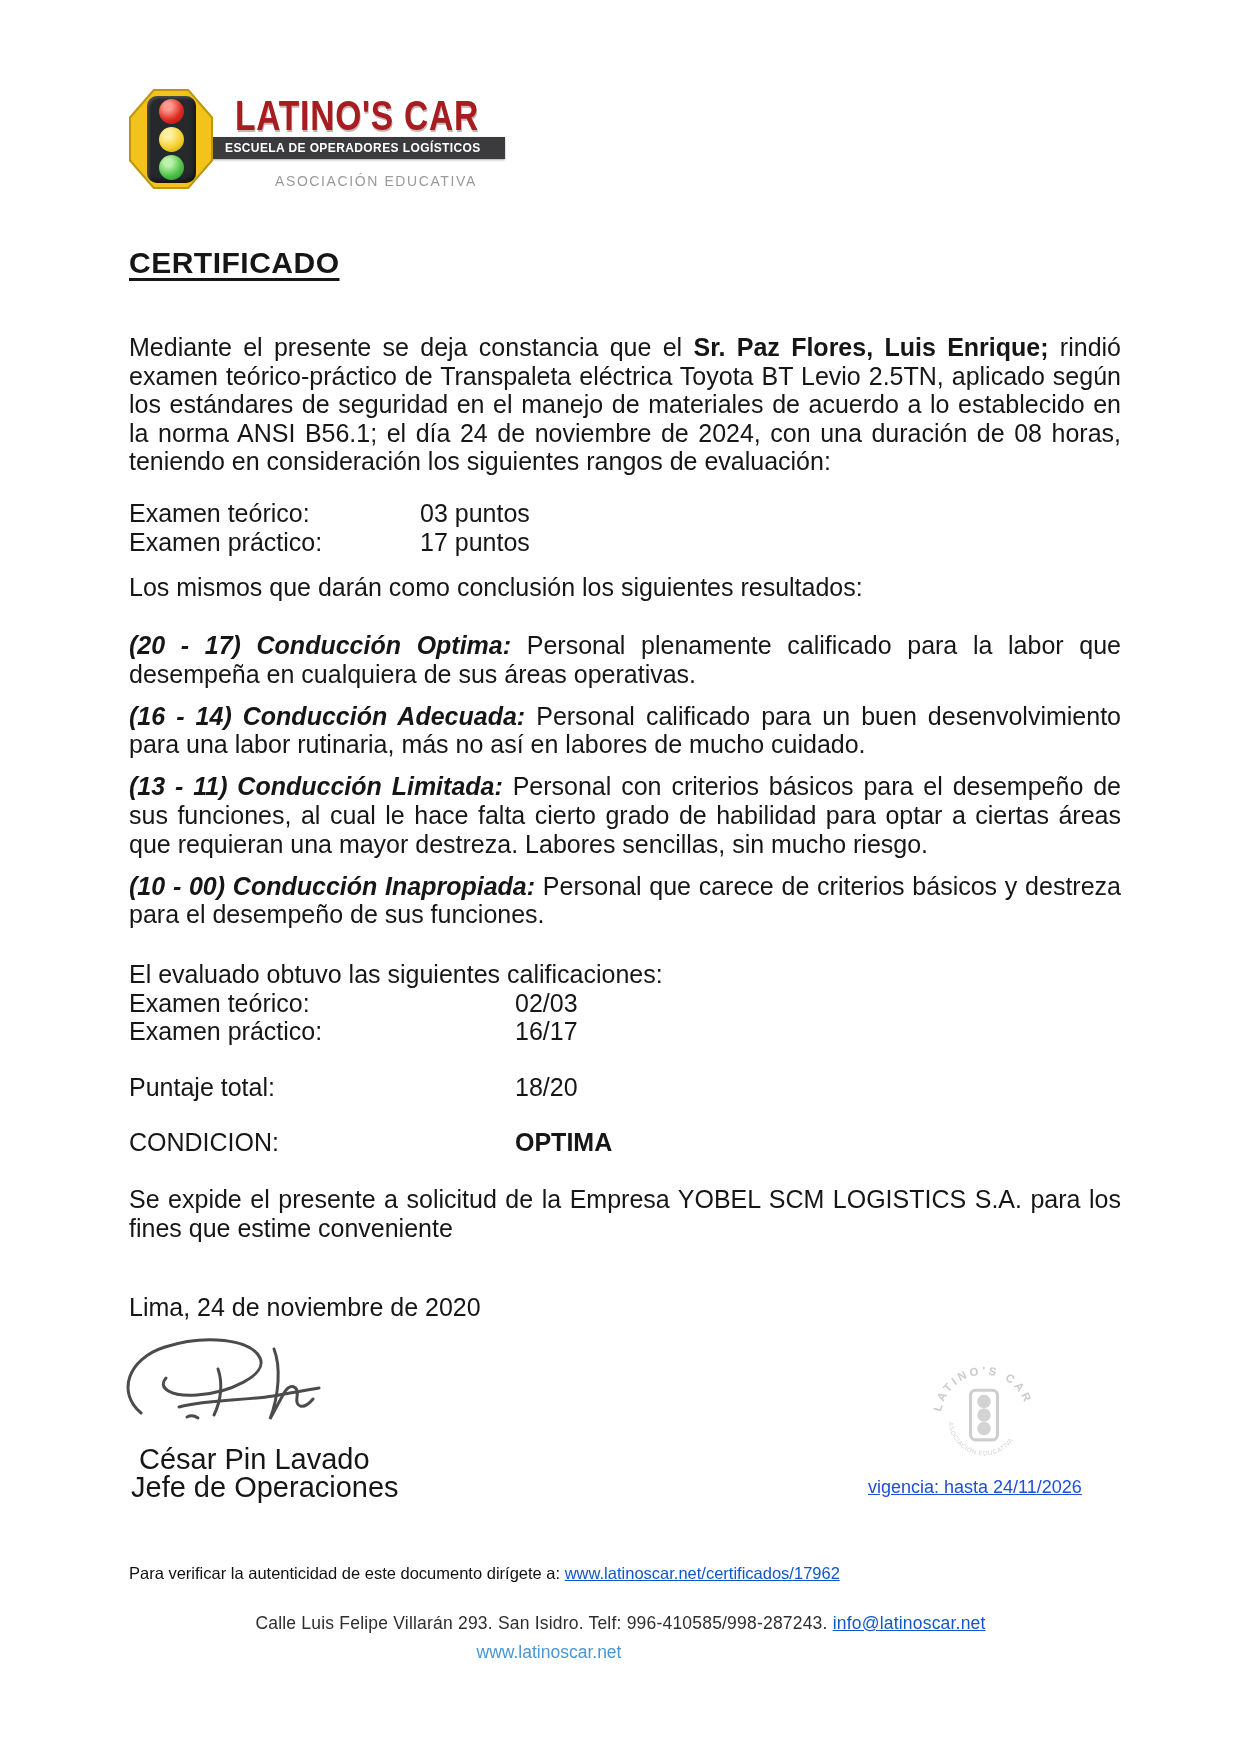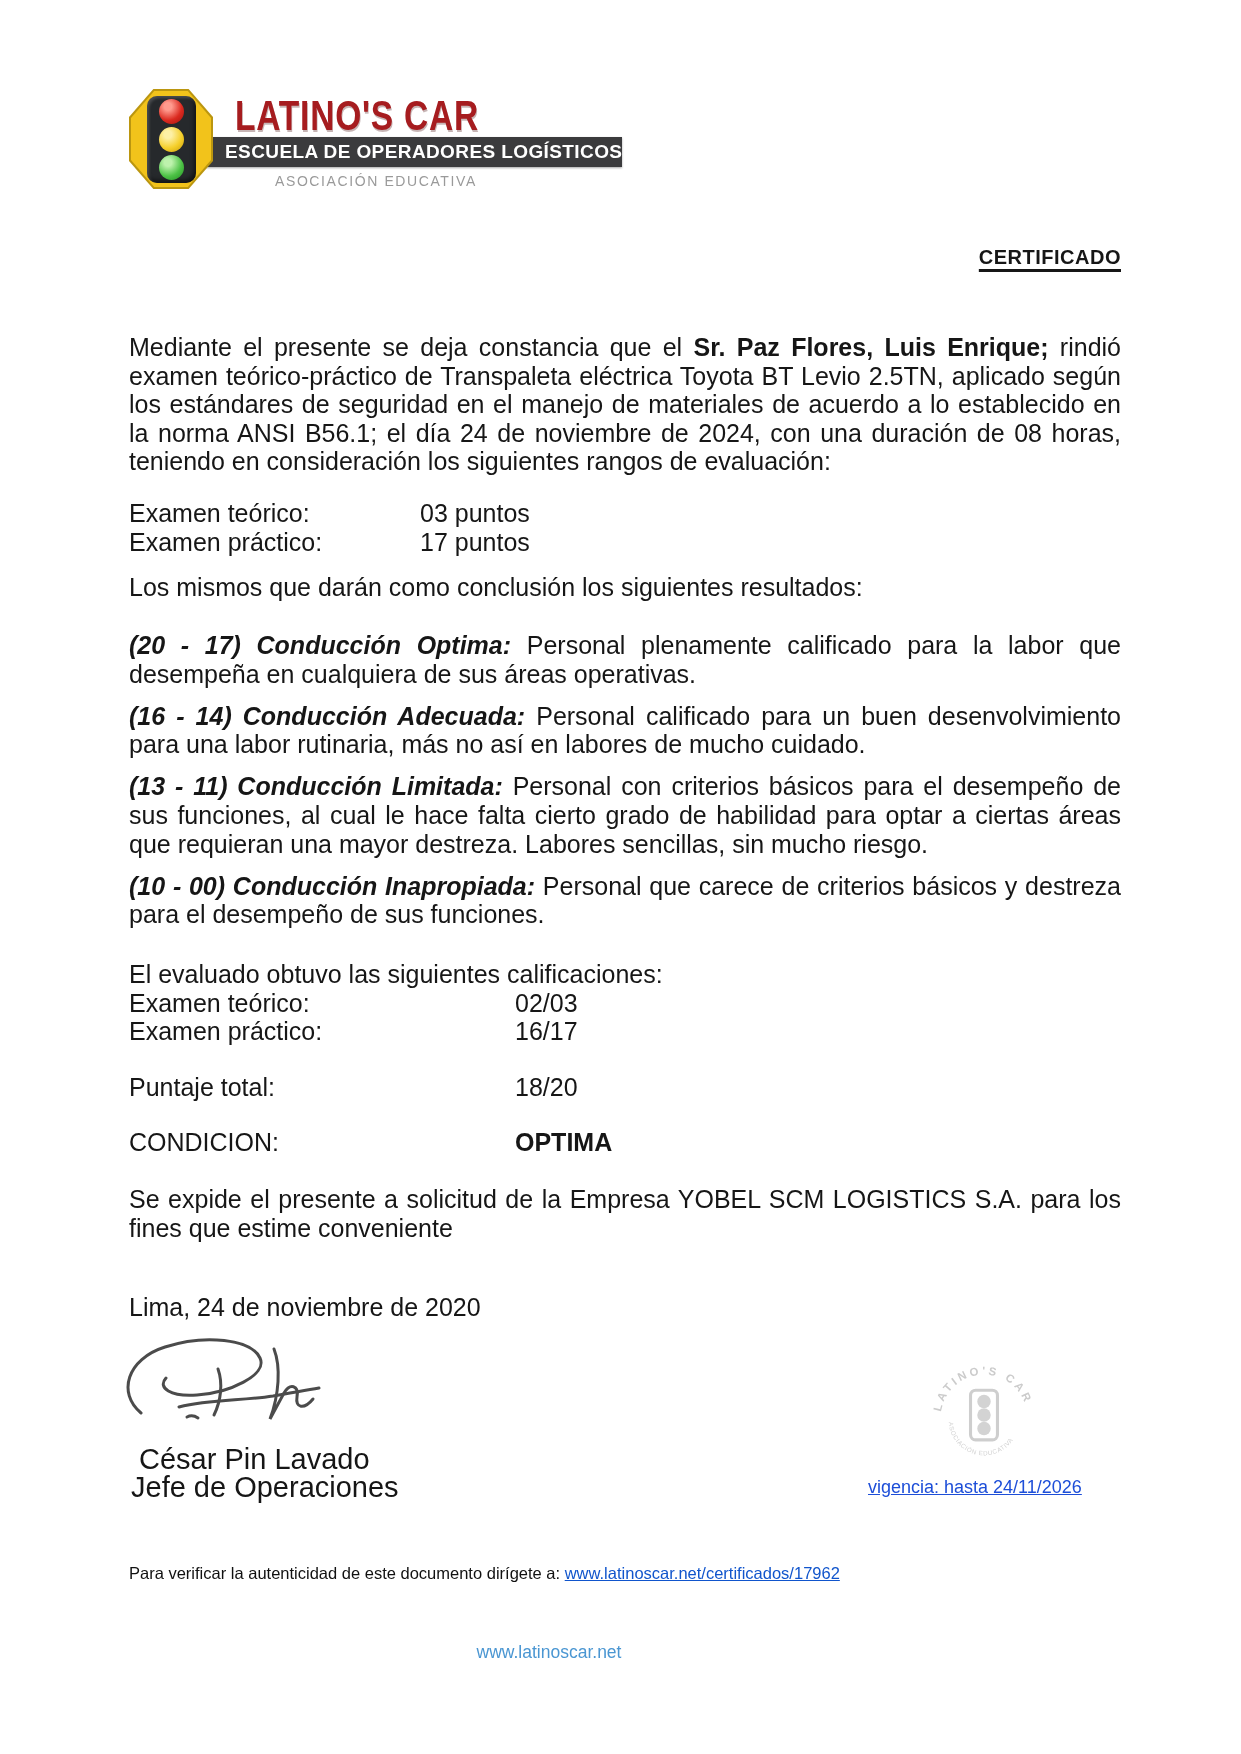--- a/index.html
+++ b/index.html
@@ -28,26 +28,26 @@
     display:flex;flex-direction:column;align-items:center;justify-content:space-evenly;
     box-shadow:inset 2px 2px 3px rgba(255,255,255,.18), inset -2px -3px 4px rgba(0,0,0,.55);}
   .light{width:25px;height:25px;border-radius:50%;}
   .light.red{background:radial-gradient(circle at 36% 30%, #ff9a8e 0 16%, var(--light-red) 58%, #9e120c 100%);}
   .light.yellow{background:radial-gradient(circle at 36% 30%, #fdf0a5 0 16%, var(--light-yellow) 58%, #c49a08 100%);}
   .light.green{background:radial-gradient(circle at 36% 30%, #bdf2ac 0 16%, var(--light-green) 58%, #1f8c1f 100%);}
   .brand{position:absolute;left:106px;top:6px;font-size:43px;font-weight:800;color:var(--brand-red);
     transform:scaleX(.78);transform-origin:left top;letter-spacing:1px;white-space:nowrap;
     text-shadow:1px 2px 0 rgba(70,10,10,.30);}
   .banner{position:absolute;left:64px;top:52px;z-index:1;background:var(--banner-bg);color:#fff;
-    font-weight:700;font-size:19px;letter-spacing:.4px;padding:4px 0 4px 32px;white-space:nowrap;
+    font-weight:700;font-size:12px;letter-spacing:.4px;padding:4px 24px 4px 32px;white-space:nowrap;
     box-shadow:0 1px 2px rgba(0,0,0,.35);}
   .tagline{position:absolute;left:146px;top:88px;font-size:14px;letter-spacing:1.6px;color:#9a9a9a;white-space:nowrap;}
 
   
-  #title{top:246px;text-align:right;font-size:20px;font-weight:700;letter-spacing:.5px;
+  #title{top:246px;text-align:left;font-size:30px;font-weight:700;letter-spacing:.5px;
     text-decoration:underline;text-underline-offset:5px;text-decoration-thickness:2.5px;}
   #intro{top:333px;}
   #ranges{top:499px;}
   #conclusion{top:573px;}
   #cats{top:631px;}
   .cat{margin-bottom:13.5px;}
   .cat b{font-style:italic;}
   #results{top:960px;}
   #total{top:1073px;}
   #cond{top:1128px;}
@@ -169,16 +169,17 @@
         <circle cx="56" cy="44" r="6.5" fill="#cfcfcf"></circle>
         <circle cx="56" cy="57" r="6.5" fill="#cfcfcf"></circle>
         <circle cx="56" cy="70" r="6.5" fill="#cfcfcf"></circle>
       </g>
     </svg>
   </div>
   <div id="vigencia">vigencia: hasta 24/11/2026</div>
 
   <p id="verify" class="abs"><span>Para verificar la autenticidad de este documento dirígete a:</span> <a class="link-blue">www.latinoscar.net/certificados/17962</a></p>
 
+  <p id="address"><span>Calle Luis Felipe Villarán 293. San Isidro. Telf: 996-410585/998-287243.</span> <a class="link-blue">info@latinoscar.net</a></p>
 
   <p id="website"><a class="web">www.latinoscar.net</a></p>
 
 </div>
 
 </body></html>

